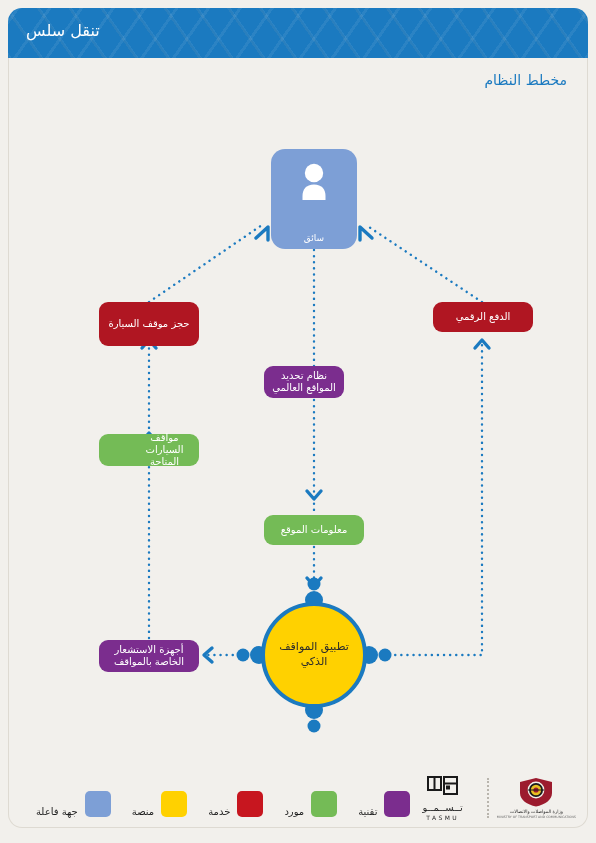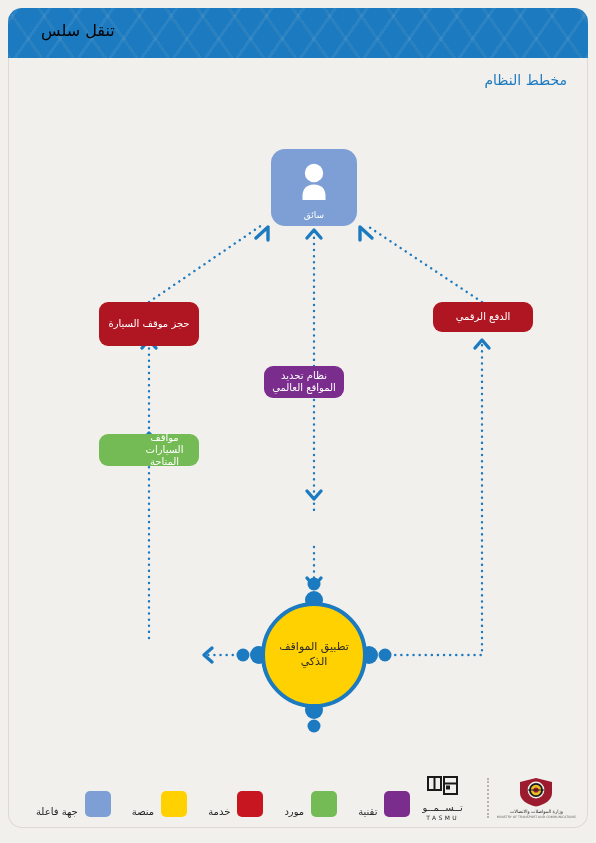--- a/index.html
+++ b/index.html
@@ -26,22 +26,22 @@
       repeating-linear-gradient(55deg, rgba(0,0,0,.05) 0 2px, rgba(0,0,0,0) 2px 26px);
     opacity:.85;
   }
   .header-title{
     position:absolute;right:18px;top:11px;
     color:#ffffff;font-size:18px;letter-spacing:.2px;
     direction:rtl;white-space:nowrap;
   }
   .header-sub{
     position:absolute;left:18px;top:13px;
-    color:#000000;font-size:16px;
-    direction:rtl;white-space:nowrap;margin-left:15px;
+    color:#ffffff;font-size:16px;
+    direction:rtl;white-space:nowrap;
   }
 
   
   .card{
     position:absolute;left:8px;top:58px;width:580px;height:770px;
     background:#f2f0ec;
     border:1px solid #dedad2;
     border-top:none;
     border-radius:0 0 14px 14px;
     box-sizing:border-box;
@@ -163,21 +163,21 @@
       <circle cx="314" cy="710" r="9"></circle>
       <circle cx="259" cy="655" r="9"></circle>
       <circle cx="369" cy="655" r="9"></circle>
       <circle cx="314" cy="584" r="6.5"></circle>
       <circle cx="314" cy="726" r="6.5"></circle>
       <circle cx="243" cy="655" r="6.5"></circle>
       <circle cx="385" cy="655" r="6.5"></circle>
     </g>
   </svg>
 
-  <div class="node driver" style="left:271px;top:149px;width:86px;height:77px;">
+  <div class="node driver" style="left:271px;top:149px;width:86px;height:100px;">
     <div class="driver-glyph">
       <svg width="34" height="40" viewBox="0 0 34 40" aria-hidden="true">
         <circle cx="17" cy="11" r="9.2" fill="#ffffff"></circle>
         <path d="M17 22.5c-8 0-11.5 5.2-11.5 11.3V38h23v-4.2C28.5 27.7 25 22.5 17 22.5z" fill="#ffffff"></path>
       </svg>
     </div>
     <span class="driver-label">سائق</span>
   </div>
 
   <div class="node red" style="left:99px;top:302px;width:100px;height:44px;">
@@ -189,21 +189,27 @@
   </div>
 
   <div class="node purple" style="left:264px;top:366px;width:80px;height:32px;">
     <span>نظام تحديد المواقع العالمي</span>
   </div>
 
   <div class="node green" style="left:99px;top:434px;width:100px;height:32px;padding-left:37px;">
     <span>مواقف السيارات المتاحة</span>
   </div>
 
-
+  <div class="node green" style="left:264px;top:515px;width:100px;height:30px;">
+    <span>معلومات الموقع</span>
+  </div>
+
+  <div class="node purple" style="left:99px;top:640px;width:100px;height:32px;">
+    <span>أجهزة الاستشعار الخاصة بالمواقف</span>
+  </div>
 
   <div class="hub" style="left:261px;top:602px;">
     <span>تطبيق المواقف الذكي</span>
   </div>
 
   <div class="legend">
     <div class="legend-item">
       <span class="legend-text">جهة فاعلة</span>
       <span class="legend-swatch" style="background:#7d9fd6"></span>
     </div>

